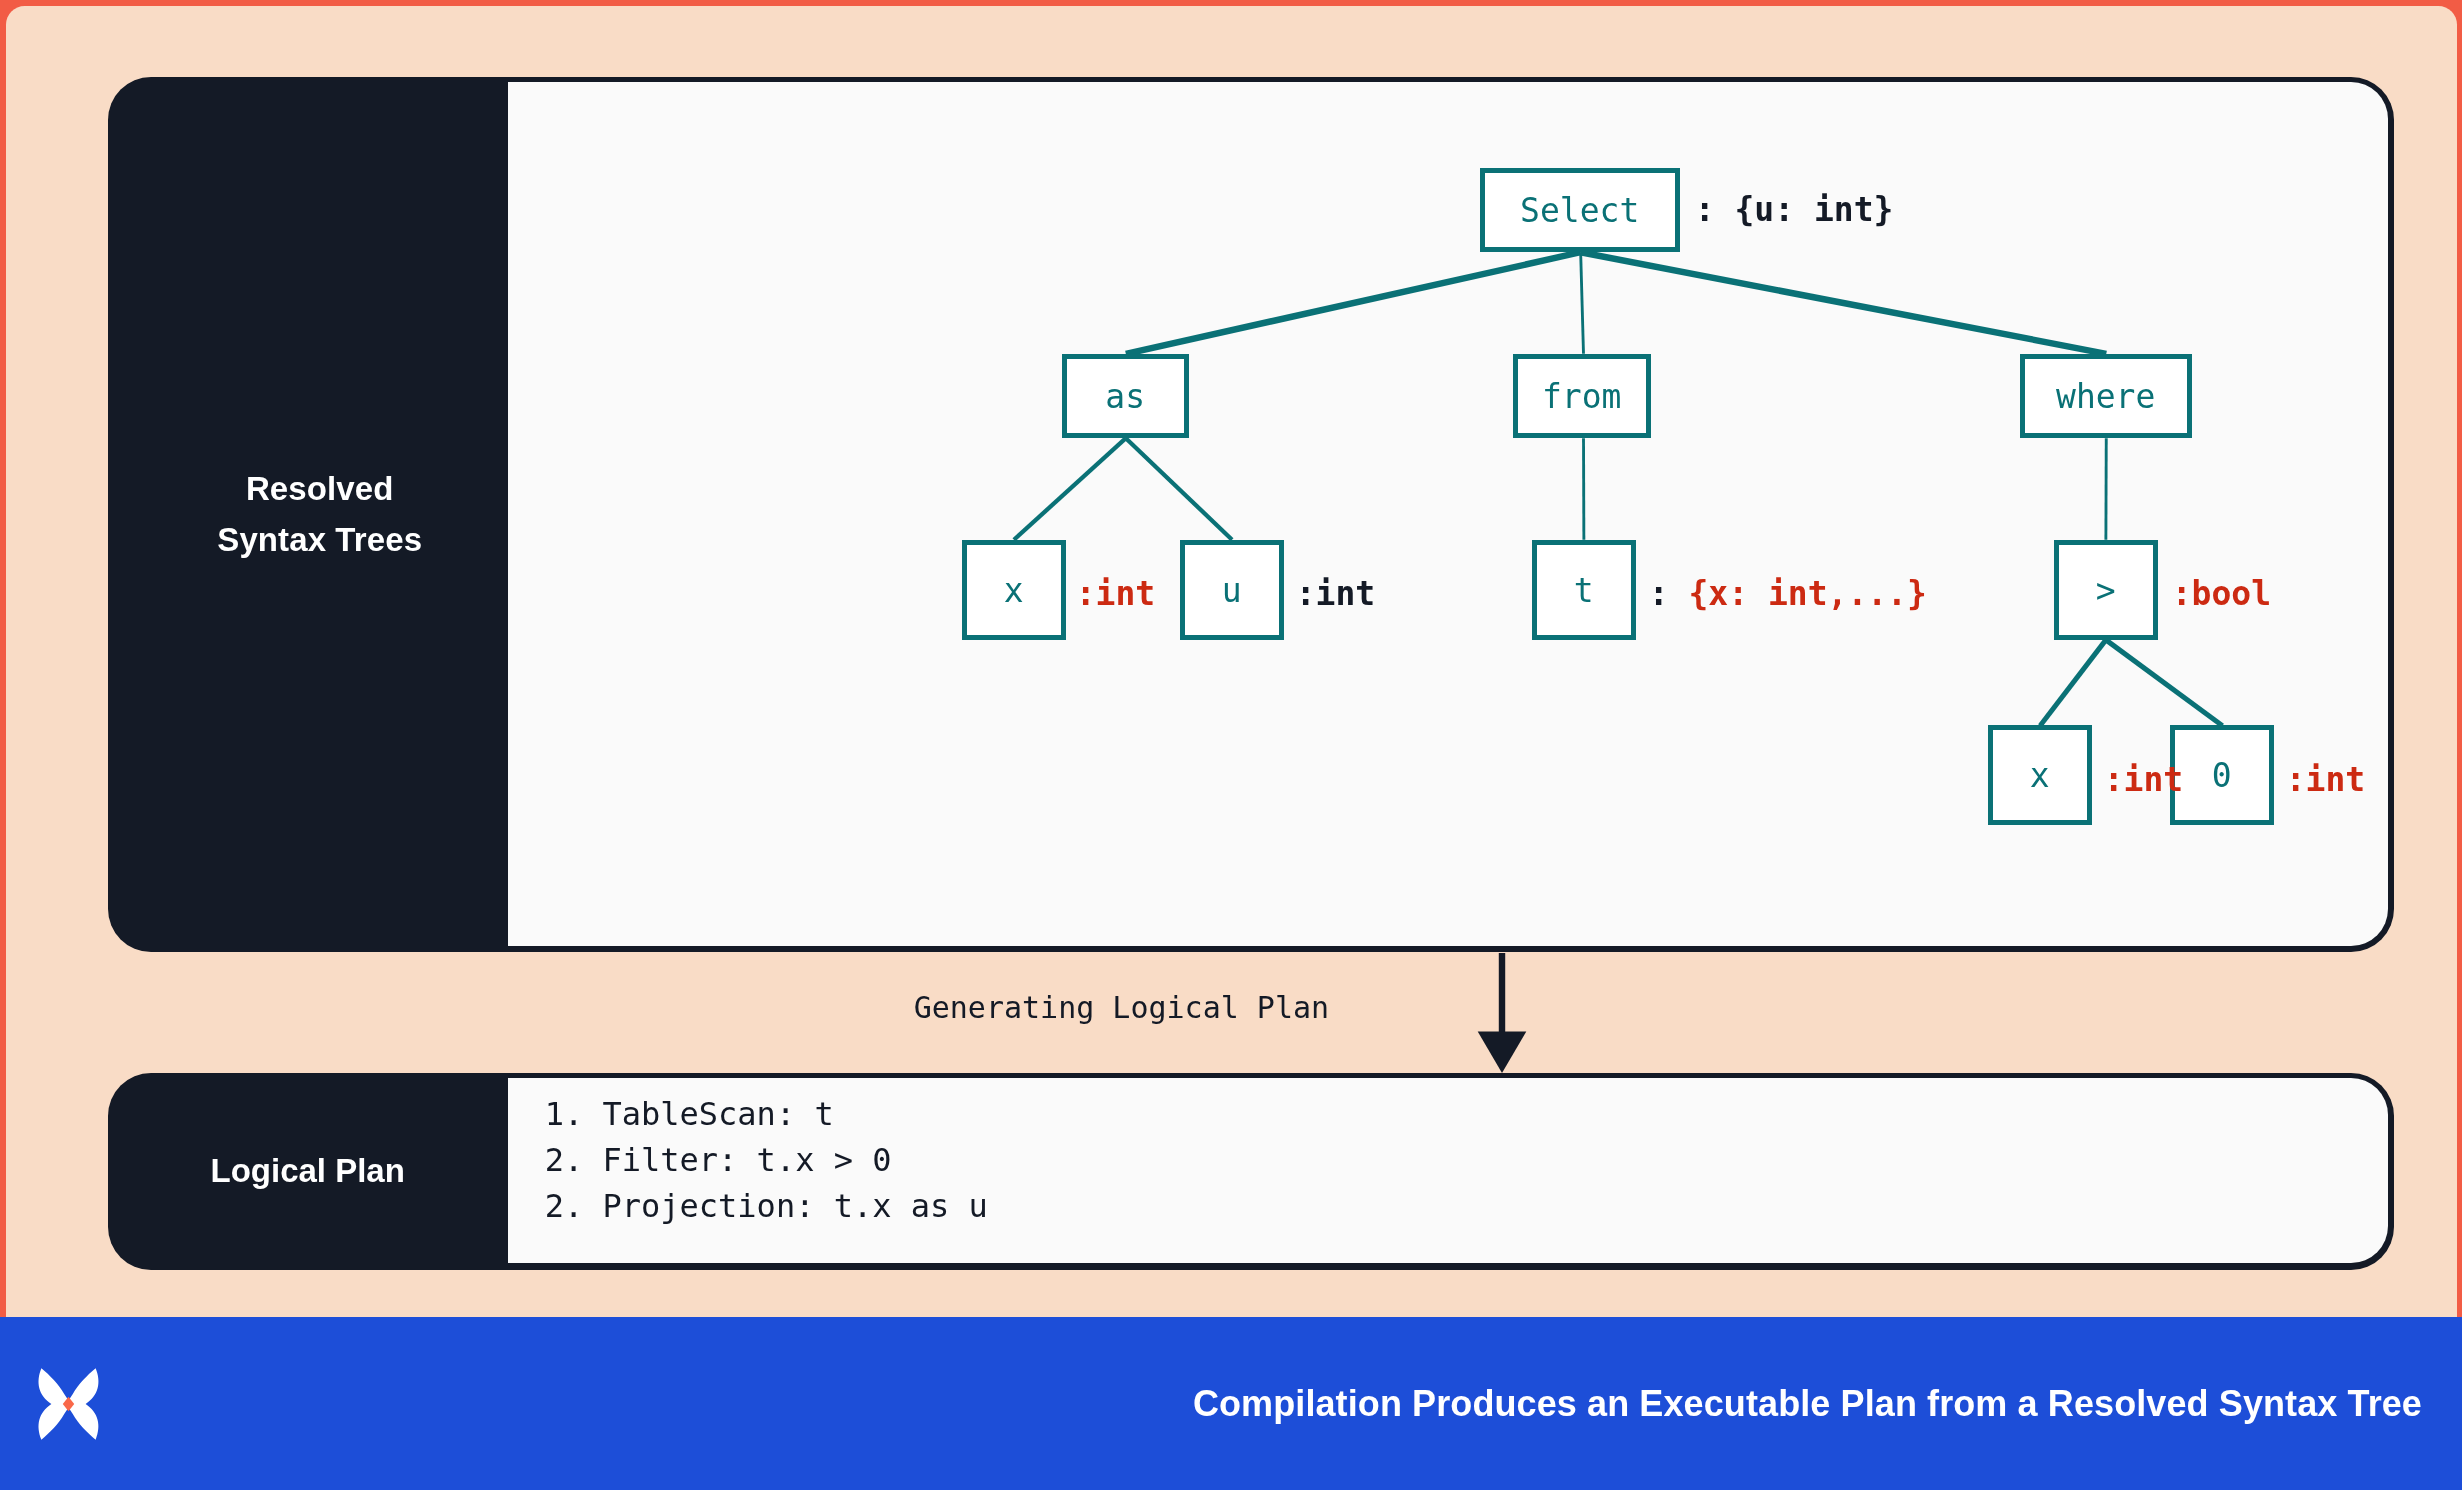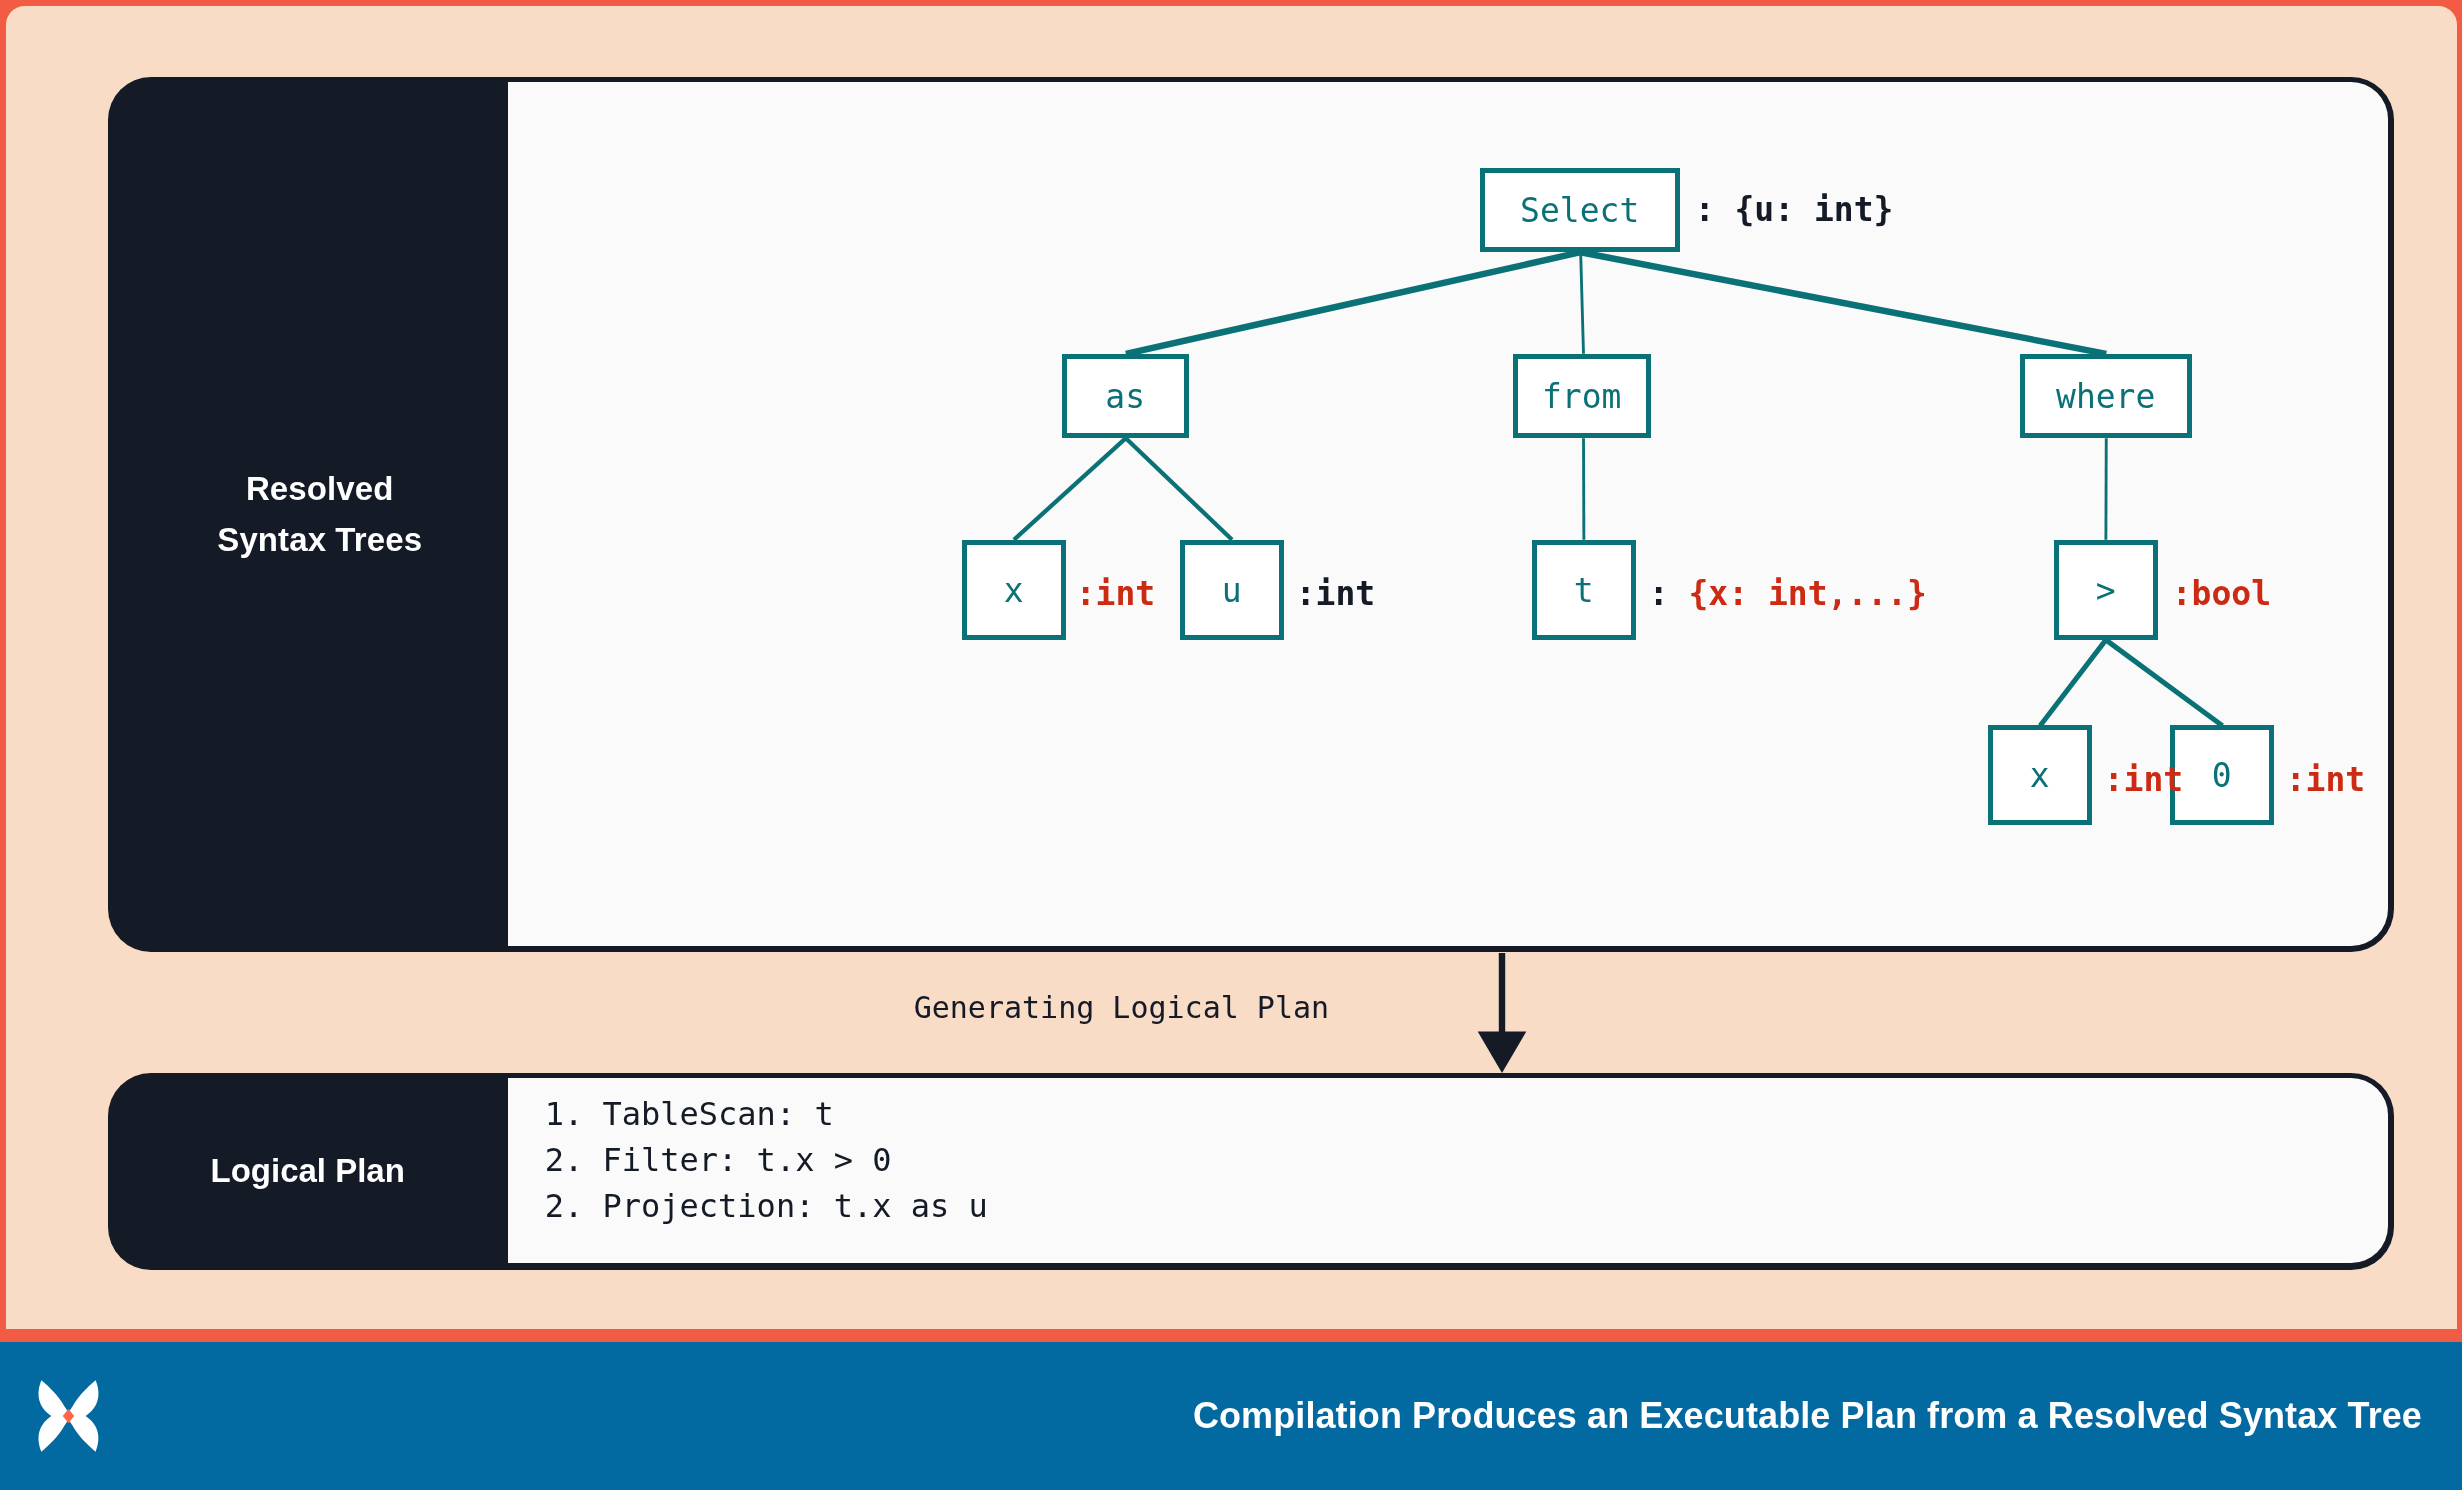--- a/index.html
+++ b/index.html
@@ -177,22 +177,22 @@
     line-height: 1.43;
     white-space: pre;
   }
 
   
   #footer {
     position: absolute;
     left: 0;
     bottom: 0;
     width: 2462px;
-    height: 148px;
-    background: #0369a1;
+    height: 173px;
+    background: #1d4ed8;
     display: flex;
     align-items: center;
   }
 
   #logo {
     position: absolute;
     left: 34px;
     top: 50%;
     transform: translateY(-50%);
     width: 69px;

